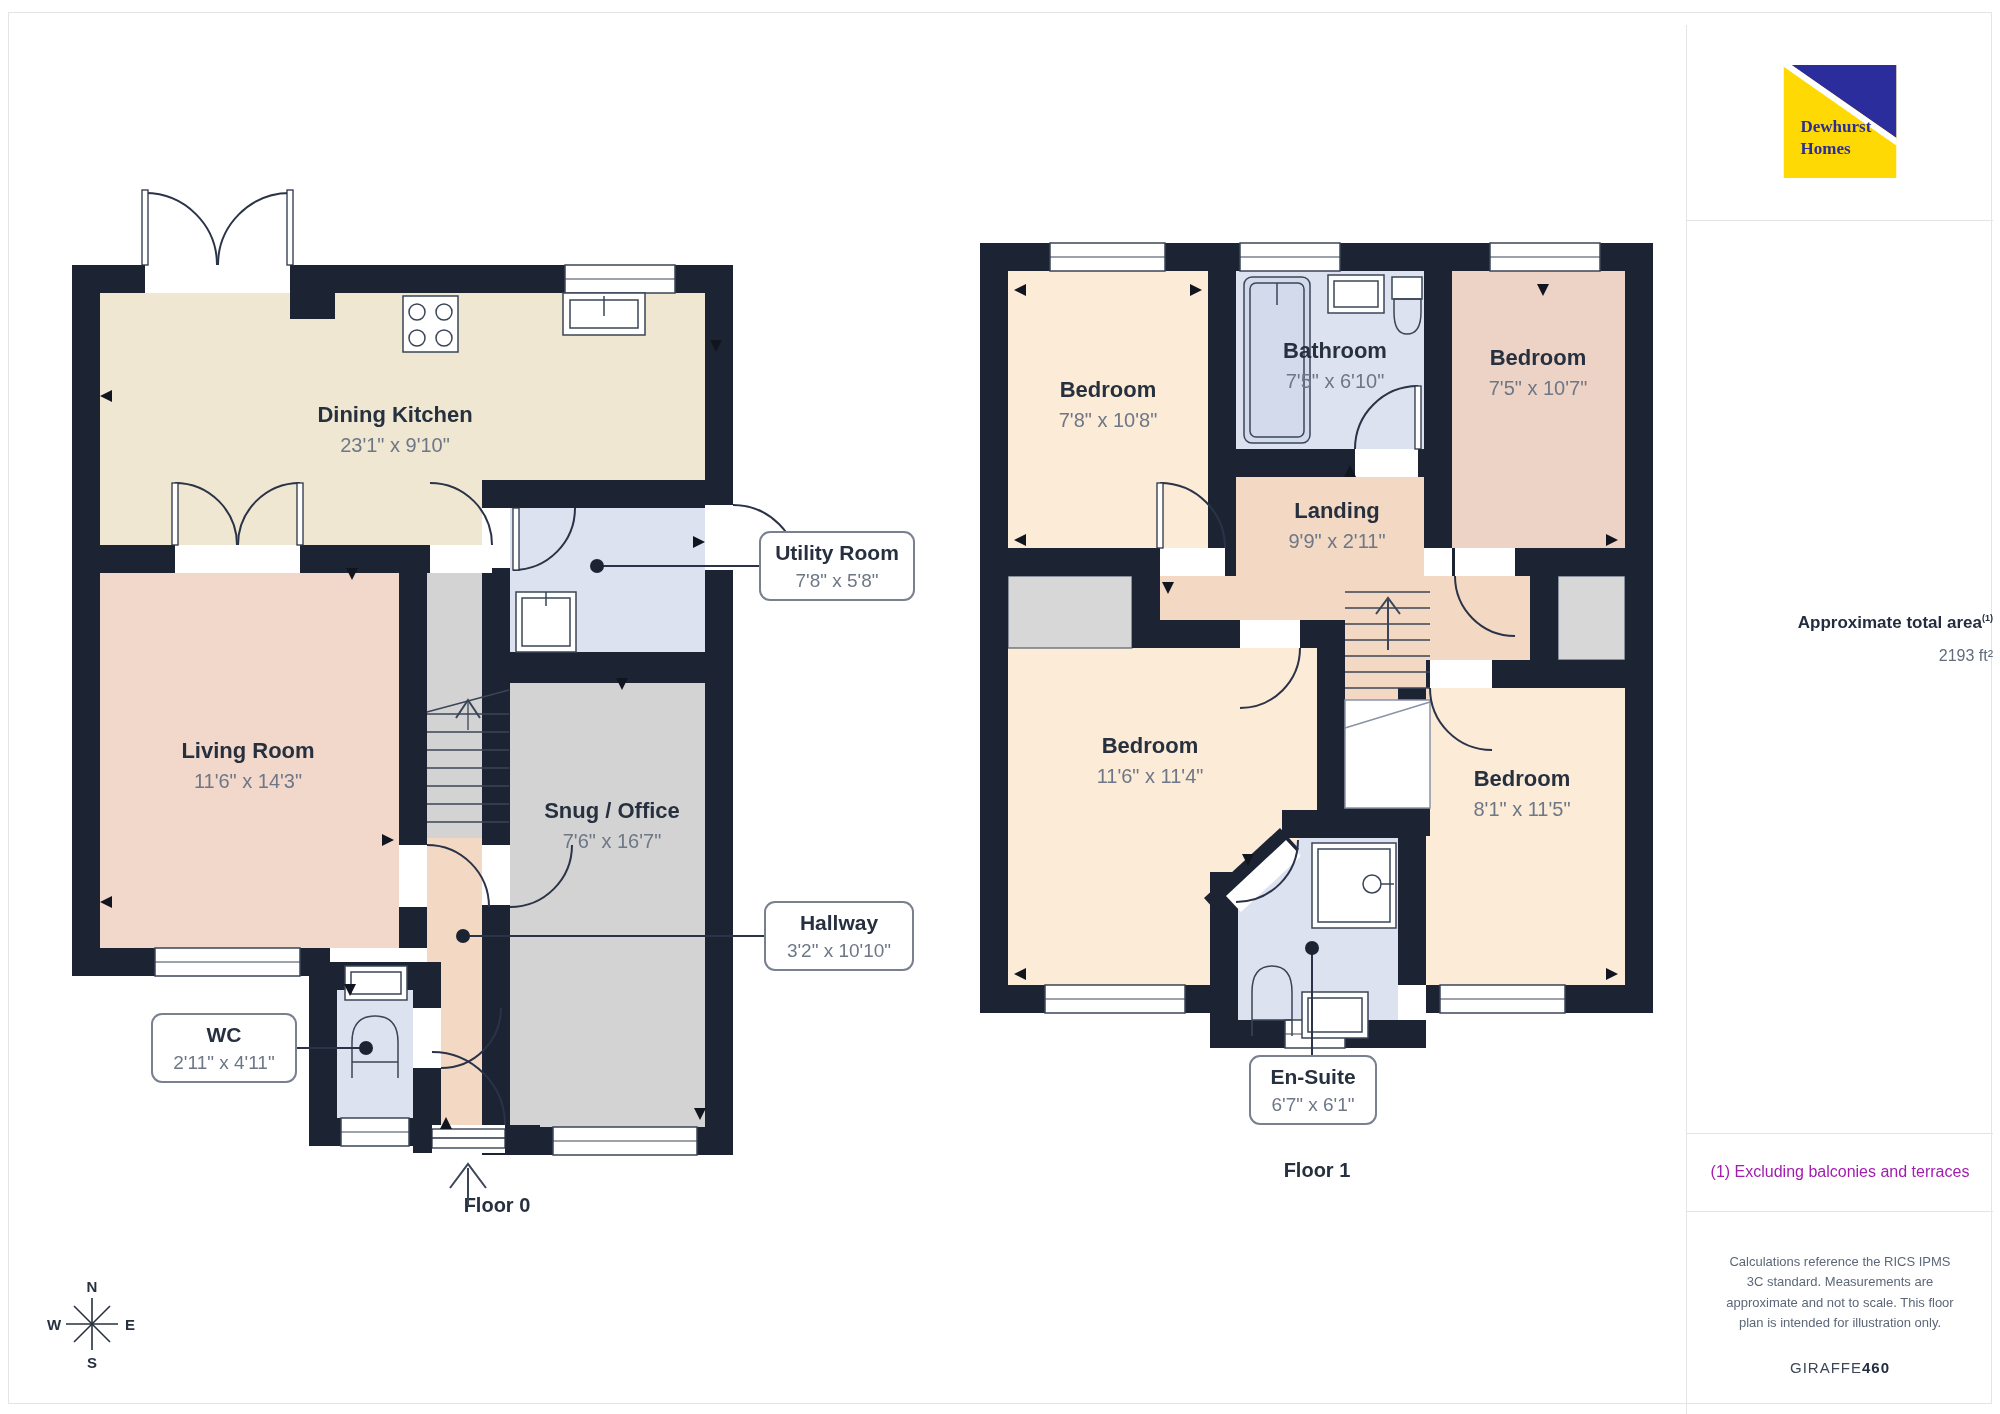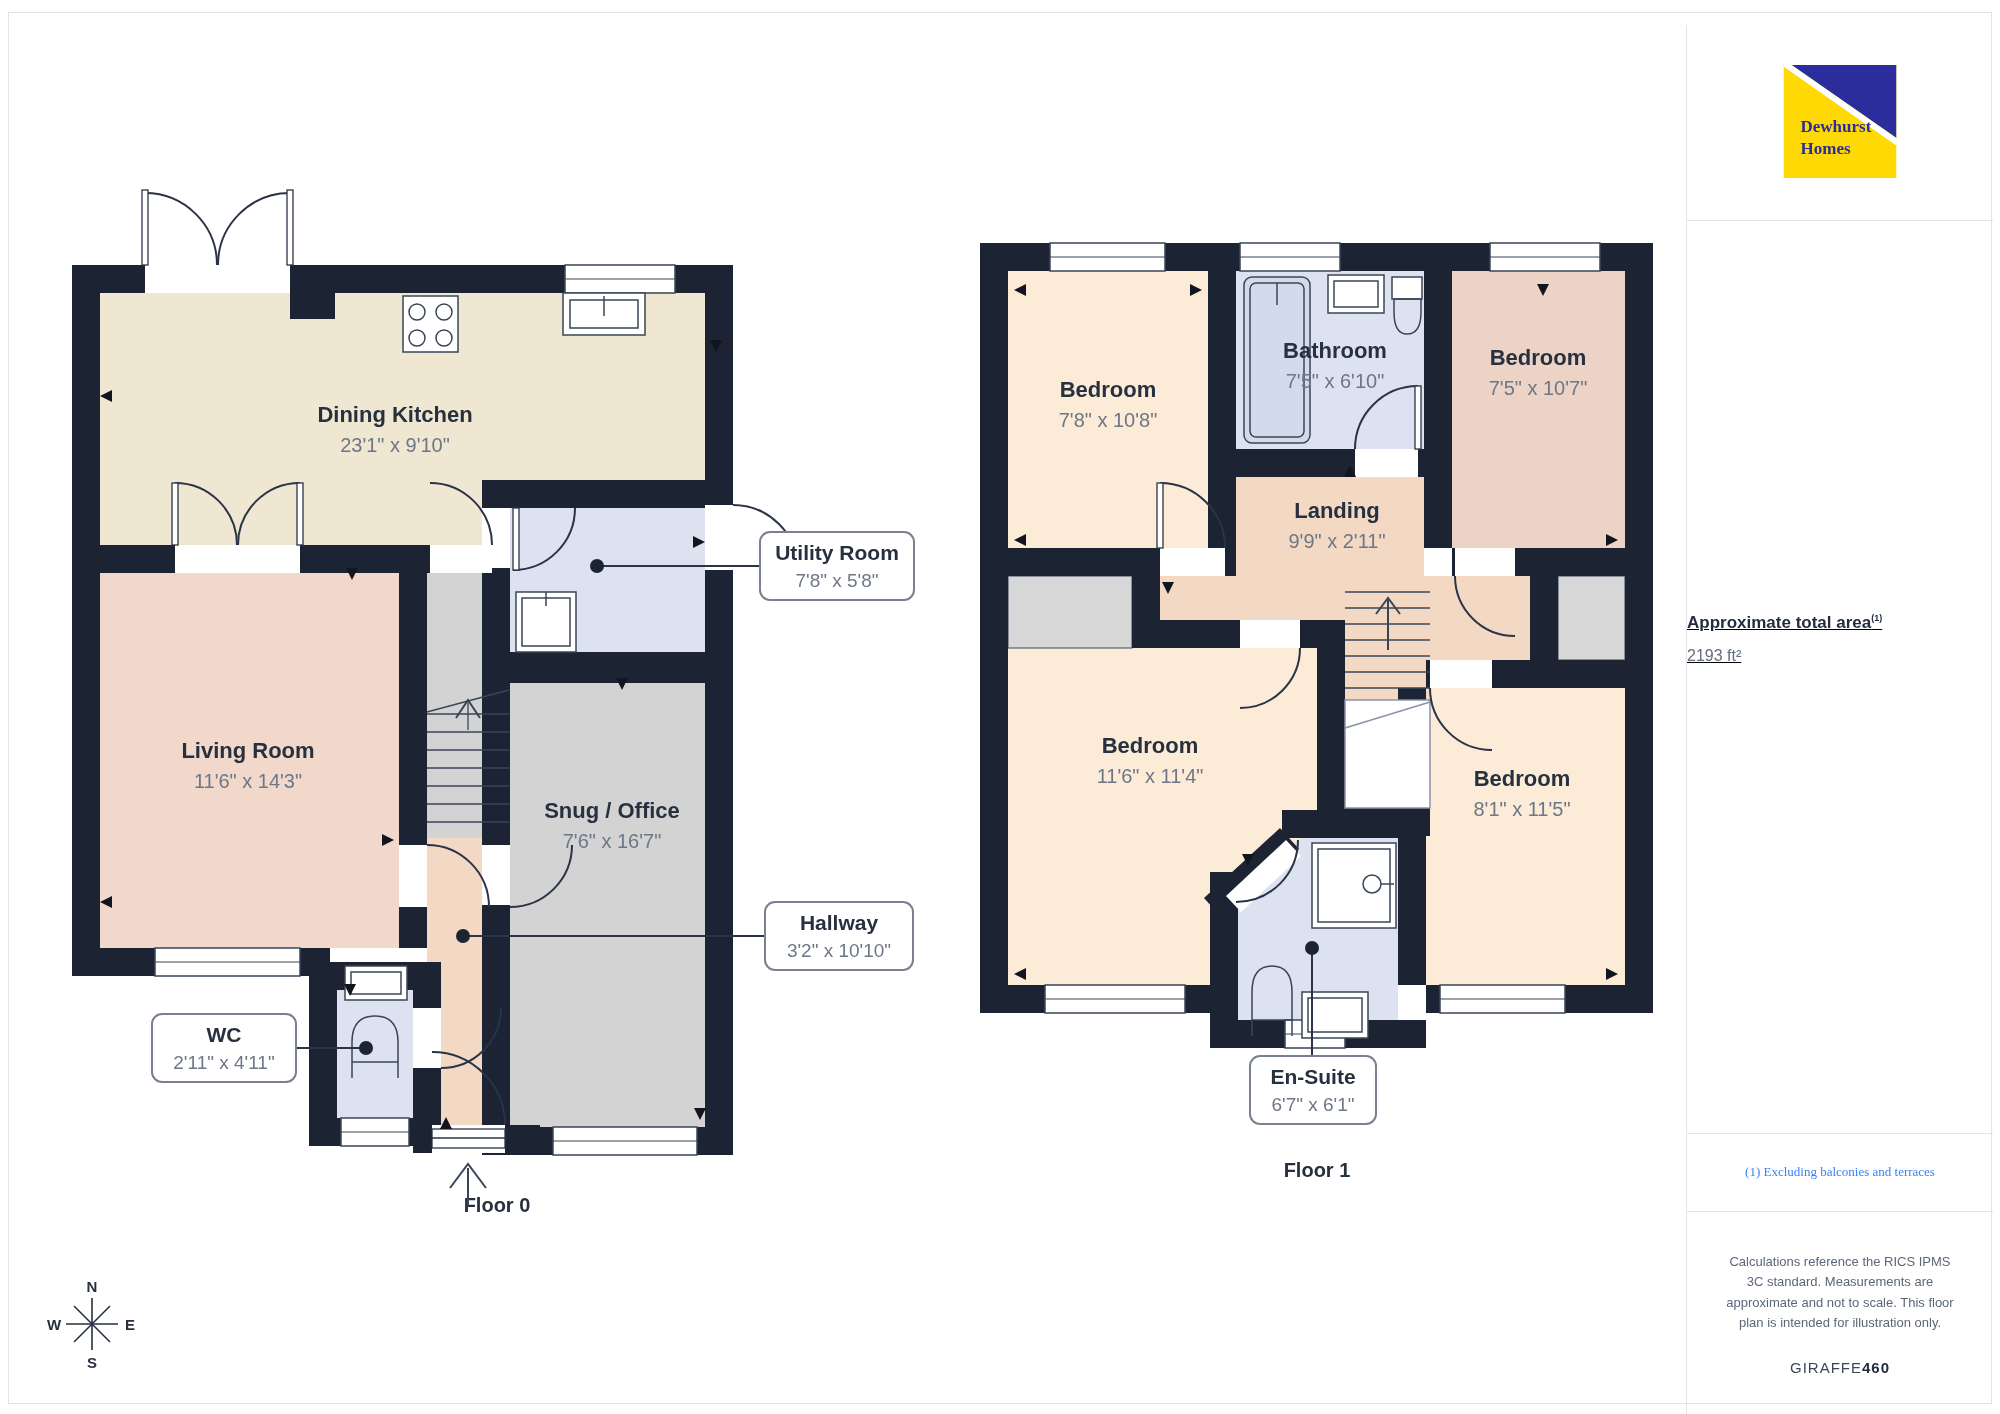--- a/index.html
+++ b/index.html
@@ -3,26 +3,26 @@
 <meta charset="utf-8">
 <style>
   html,body{margin:0;padding:0;background:#ffffff;}
   .canvas{position:relative;width:2000px;height:1414px;background:#fff;font-family:"Liberation Sans",sans-serif;overflow:hidden;}
   .frame{position:absolute;left:8px;top:12px;right:8px;bottom:10px;border:1px solid #e4e4e6;pointer-events:none;}
   .plansvg{position:absolute;left:0;top:0;}
   
   .panel{position:absolute;left:1686px;top:12px;width:306px;height:1392px;border-left:1px solid #e4e4e6;margin-top:13px;}
   .panel .hline{position:absolute;left:0;width:100%;height:0;border-top:1px solid #e4e4e6;}
   .logo-wrap{position:absolute;top:40px;left:50%;transform:translateX(-50%);}
-  .area-block{position:absolute;top:588px;left:0;width:100%;text-align:left;text-decoration:underline;}
+  .area-block{position:absolute;top:588px;left:0;width:100%;text-align:right;}
   .area-title{font-size:17px;font-weight:bold;color:#232d3f;}
   .area-title sup{font-size:9px;}
   .area-value{margin-top:14px;font-size:16px;color:#626c7d;}
   .foot-block{position:absolute;top:1108px;height:78px;left:0;width:100%;display:flex;align-items:center;justify-content:center;}
-  .foot-text{font-size:13px;color:#3b82f6;font-family:Liberation Serif, serif;}
+  .foot-text{font-size:16px;color:#a21caf;}
   .disc-block{position:absolute;top:1186px;bottom:0;left:0;width:100%;display:flex;flex-direction:column;align-items:center;justify-content:center;gap:26px;}
   .disc-text{font-size:13px;line-height:1.55;color:#5c6778;text-align:center;width:240px;}
   .giraffe{font-size:15px;color:#3c4657;letter-spacing:1px;}
   .giraffe b{color:#232d3f;}
   
   text{font-family:"Liberation Sans",sans-serif;}
   .rname{font-size:22px;font-weight:bold;fill:#27303f;}
   .rdim{font-size:20px;fill:#6e7787;}
   .cname{font-size:21px;font-weight:bold;fill:#27303f;}
   .cdim{font-size:19px;fill:#6e7787;}

